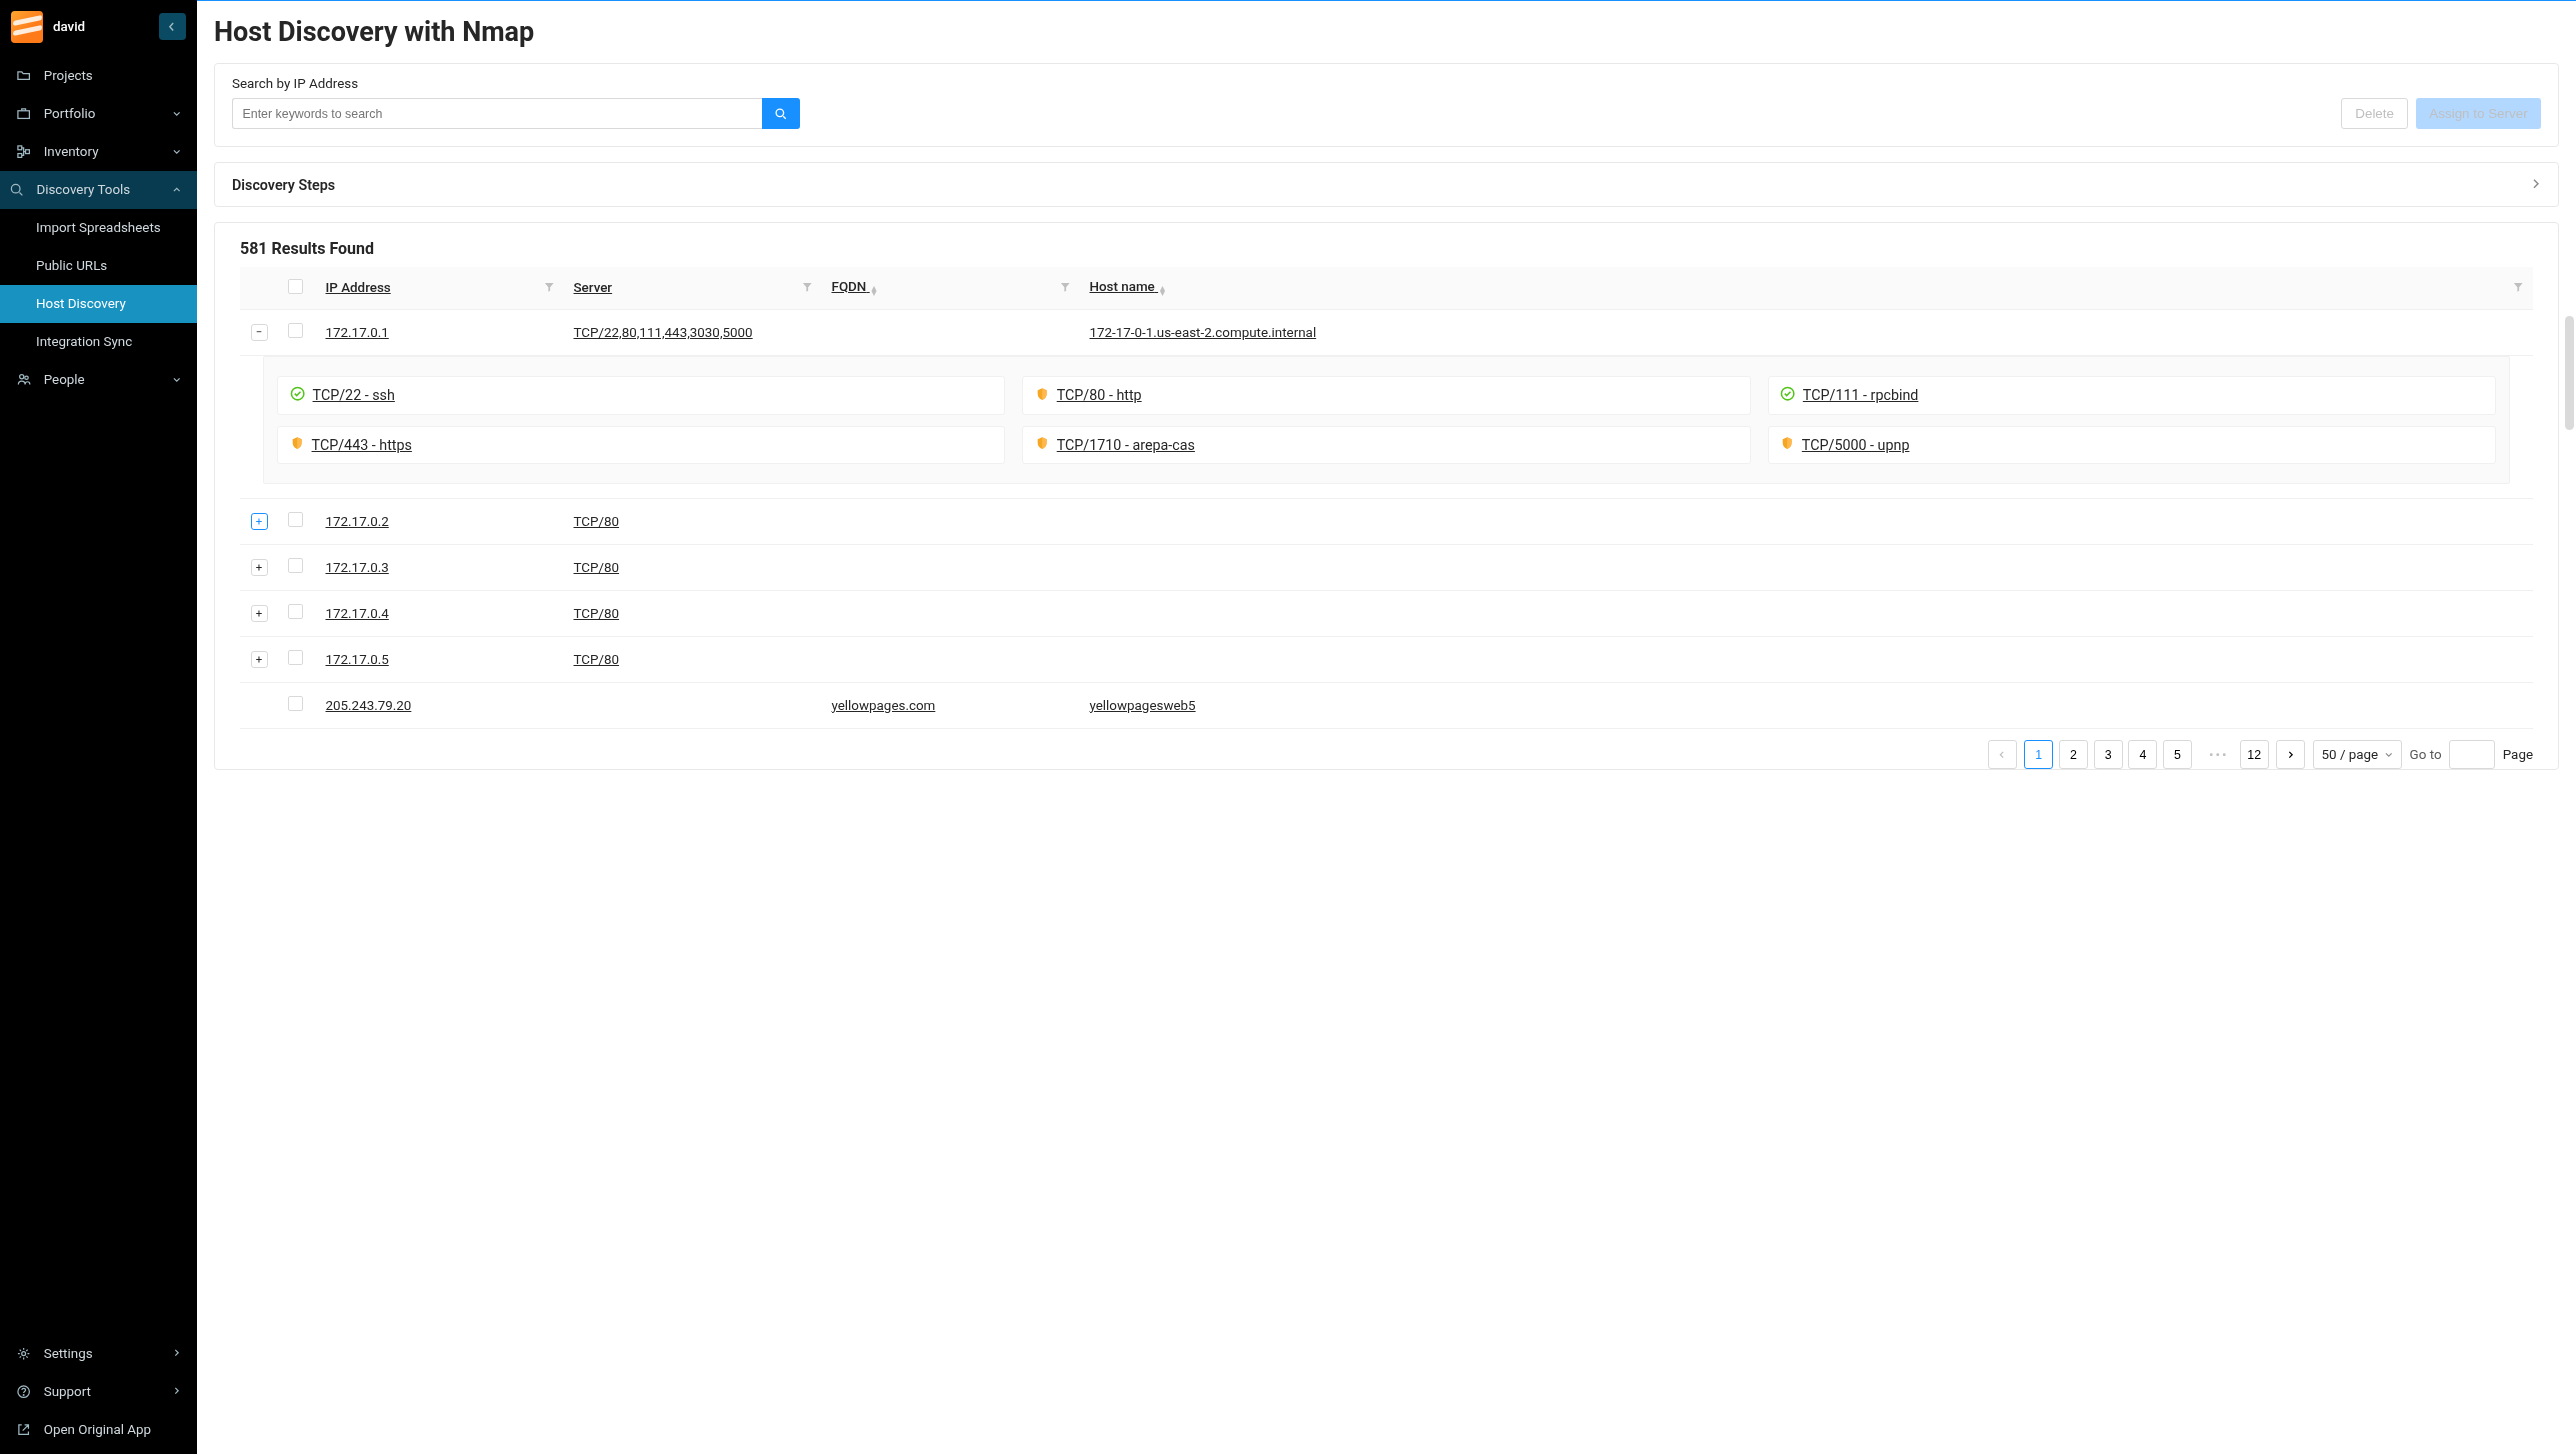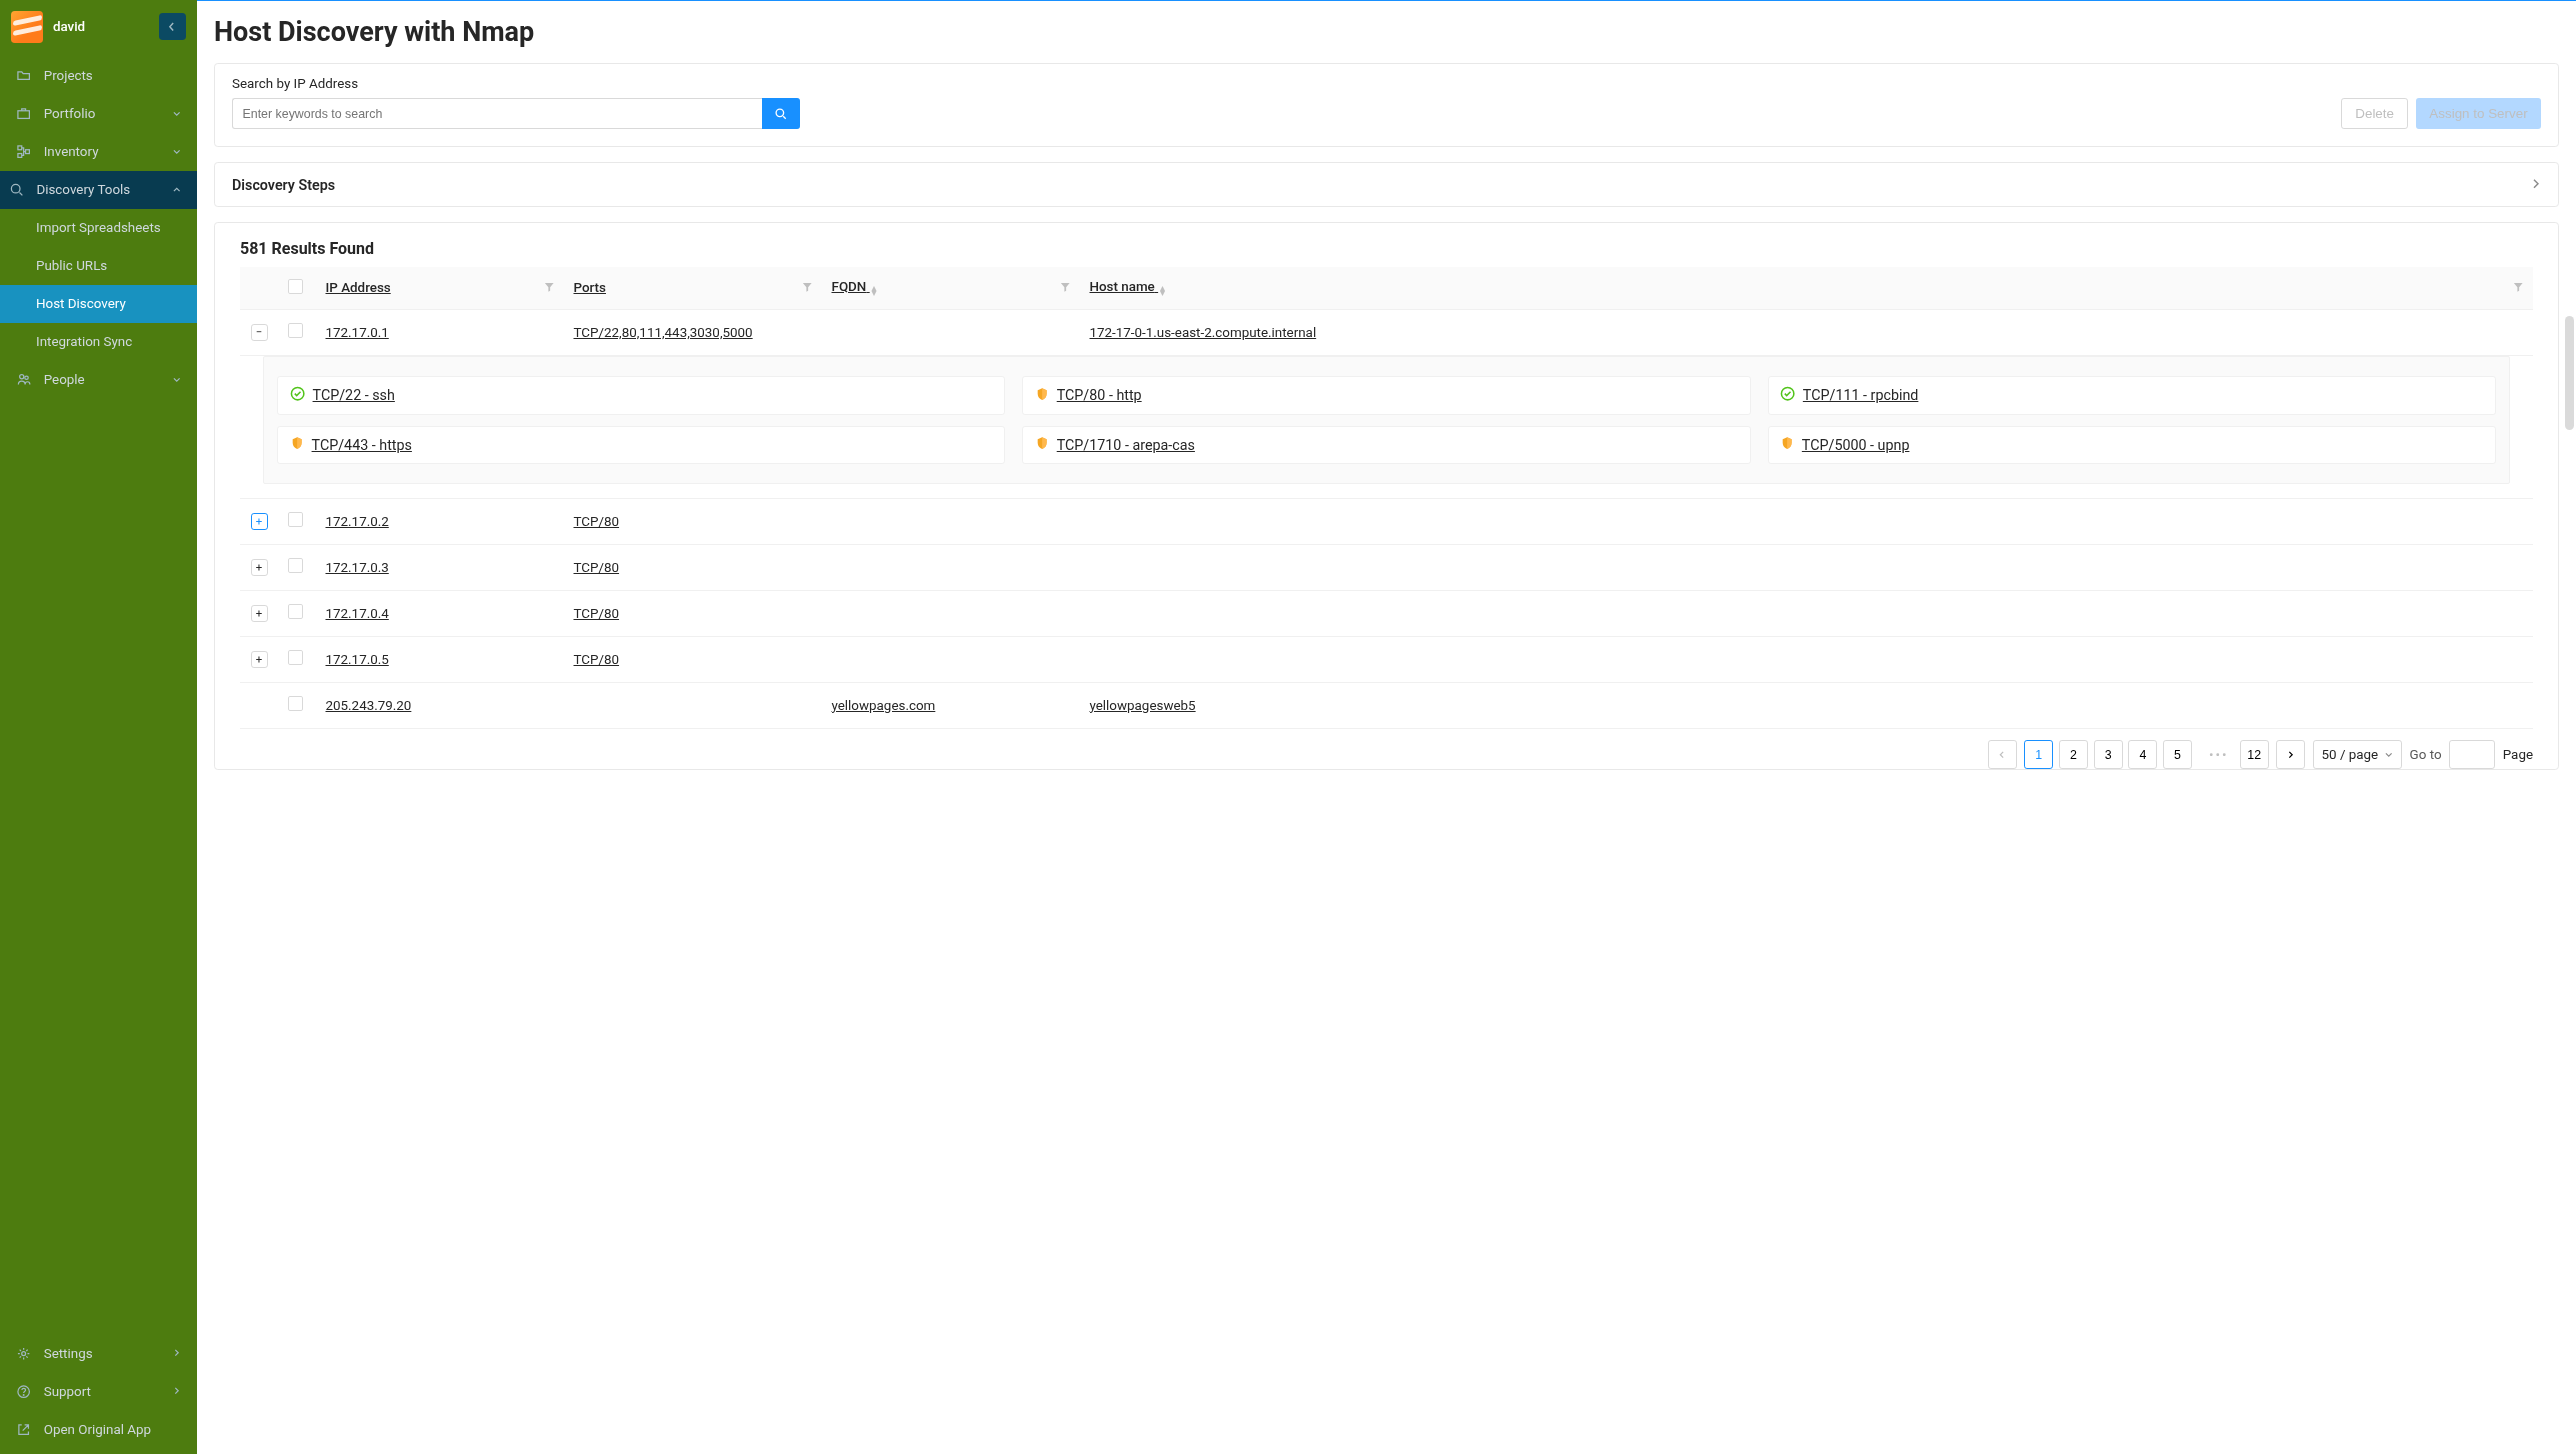--- a/index.html
+++ b/index.html
@@ -1,18 +1,18 @@
 <!DOCTYPE html>
 <html><head>
 <meta charset="utf-8">
 <style>
   * { box-sizing: border-box; margin: 0; padding: 0; }
   body { font-family: -apple-system, BlinkMacSystemFont, "Segoe UI", Roboto, sans-serif; font-size: 13.4px; color: #262626; background: #fff; }
   .app { display: flex; min-height: 100vh; }
-  .sidebar { width: 197px; background: #4d7c0f; color: #cfd8dd; display: flex; flex-direction: column; flex-shrink: 0; }
+  .sidebar { width: 197px; background: #000000; color: #cfd8dd; display: flex; flex-direction: column; flex-shrink: 0; }
   .sidebar-header { height: 53px; display: flex; align-items: center; padding: 0 11.4px; gap: 9.5px; }
   .logo { width: 32px; height: 32px; border-radius: 3.8px; background: linear-gradient(135deg, #ffa531 0%, #ff7b1a 60%); position: relative; overflow: hidden; }
   .logo::before, .logo::after { content: ""; position: absolute; left: 5%; right: 5%; height: 4.8px; background: rgba(255,255,255,0.85); border-radius: 2.9px; transform: skewY(-12deg); }
   .logo::before { top: 7.6px; }
   .logo::after  { top: 17px; }
   .user-name { flex: 1; color: #fff; font-weight: 500; }
   .collapse-btn { width: 27px; height: 27px; background: #0b4a63; border-radius: 3.8px; display: flex; align-items: center; justify-content: center; cursor: pointer; color: #9fb8c2; }
   .nav { flex: 1; padding-top: 3.8px; }
   .nav-item { display: flex; align-items: center; height: 38px; padding: 0 15.3px; cursor: pointer; color: #cfd8dd; gap: 11.4px; }
   .nav-item .nav-icon { width: 17px; display: flex; align-items: center; justify-content: center; color: #9fb8c2; }
@@ -243,21 +243,21 @@
                 <th style="width:248px">
                   <div class="th-inner">
                       <span>IP Address</span>
                   <span class="filter-icon"><svg width="10.5" height="10.5" viewBox="0 0 12 12" fill="currentColor">
                           <path d="M1 1h10L7 6v4l-2 1V6z"></path>
                         </svg></span>
                     </div>
                 </th>
                 <th style="width:258px">
                   <div class="th-inner">
-                      <span>Ports</span>
+                      <span>Server</span>
                   <span class="filter-icon"><svg width="10.5" height="10.5" viewBox="0 0 12 12" fill="currentColor">
                           <path d="M1 1h10L7 6v4l-2 1V6z"></path>
                         </svg></span>
                     </div>
                 </th>
                 <th style="width:258px">
                   <div class="th-inner">
                       <span><span>FQDN</span>
                     <span class="sort-icons">▲<br>▼</span></span>
                   <span class="filter-icon"><svg width="10.5" height="10.5" viewBox="0 0 12 12" fill="currentColor">

